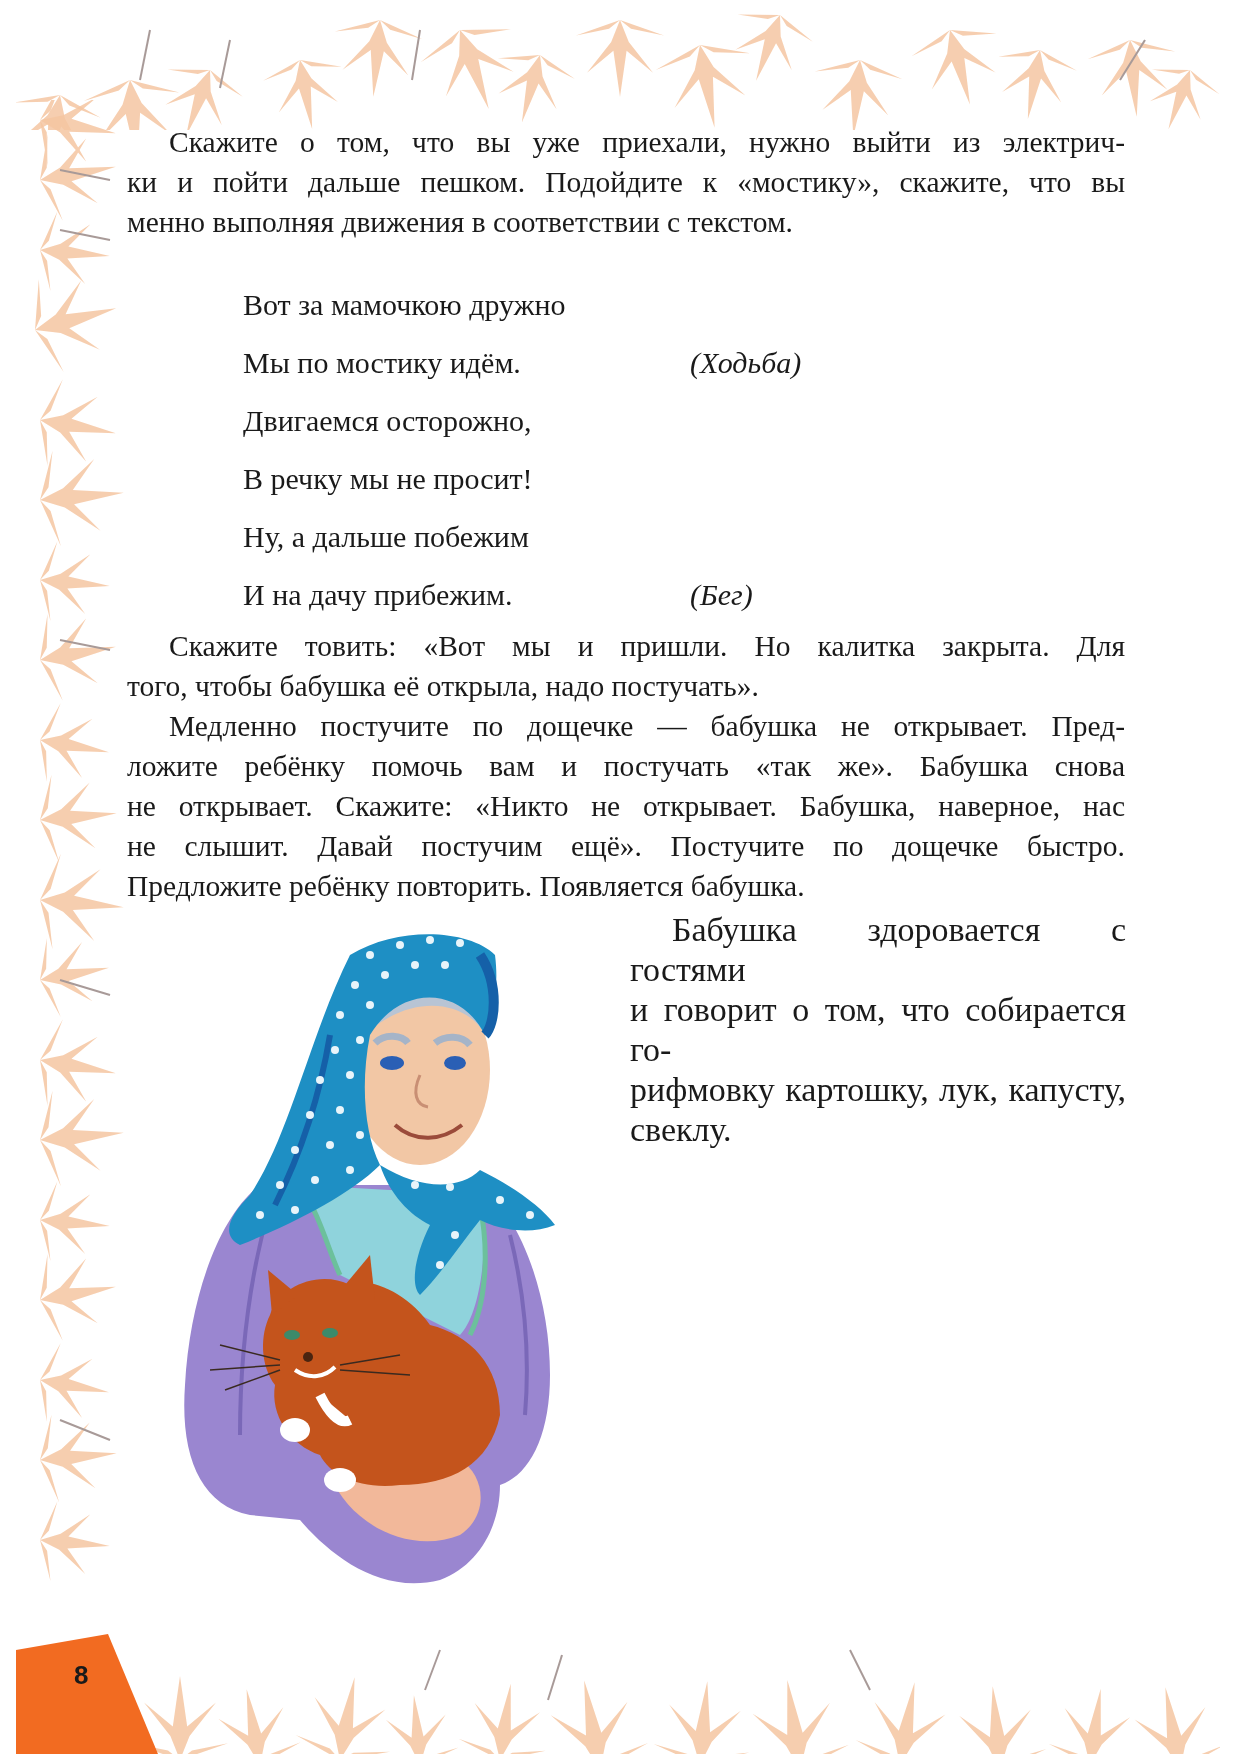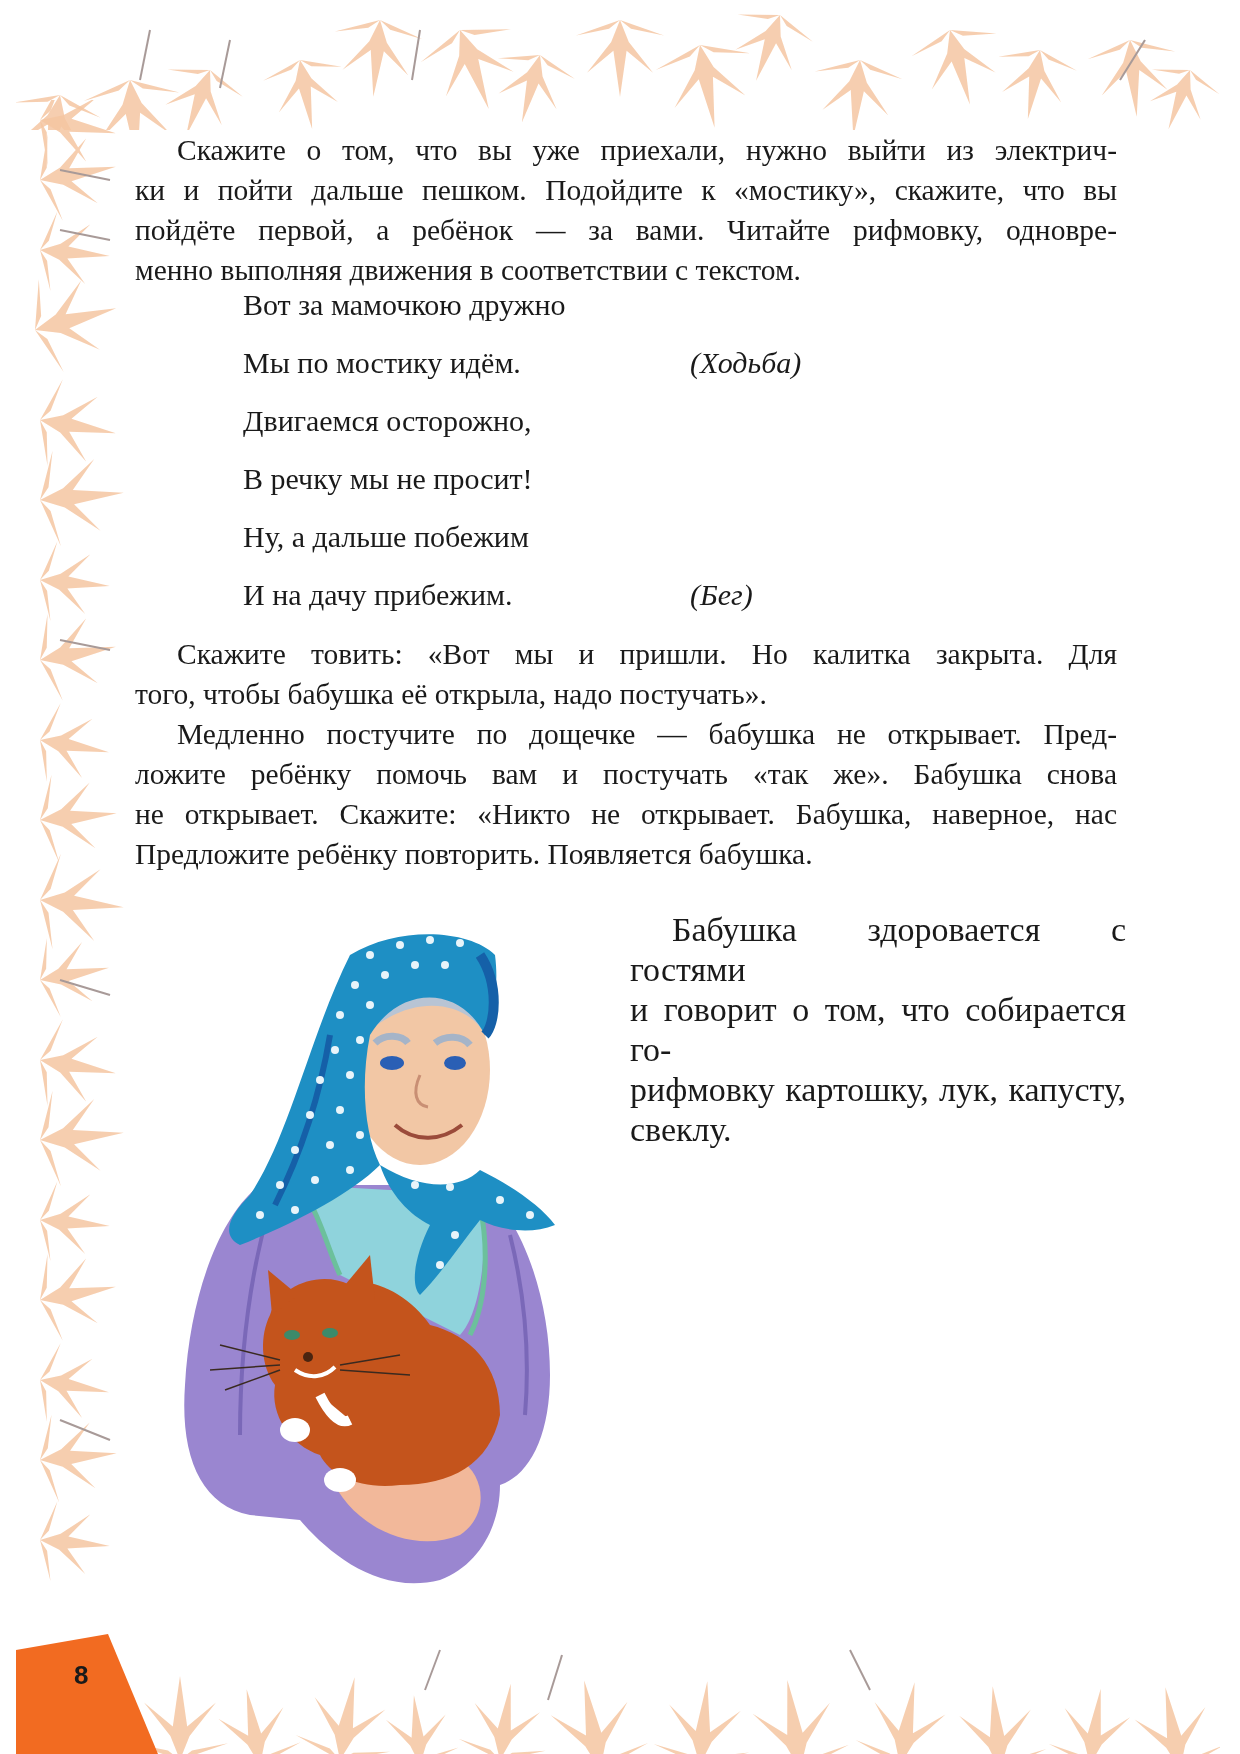--- a/index.html
+++ b/index.html
@@ -7,21 +7,21 @@
     width: 1240px; height: 1754px; position: relative; overflow: hidden;
     background: #ffffff;
     font-family: "Liberation Serif", "DejaVu Serif", serif;
     color: #1a1a1a;
   }
   .leaf-border { position: absolute; pointer-events: none; }
   .txt {
     position: absolute; font-size: 29.5px; line-height: 40px; text-align: justify;
     text-align-last: auto; -webkit-font-smoothing: antialiased;
   }
-  .para p { margin: 8px; text-indent: 42px; text-align: justify; }
+  .para p { margin: 0; text-indent: 42px; text-align: justify; }
   .para p .ln { display: block; text-align: justify; text-align-last: justify; }
   .para p .ln.last { text-align-last: left; }
   .poem { position: absolute; left: 243px; top: 276px; font-size: 30px; }
   .poem .row { position: relative; height: 58px; line-height: 58px; width: 600px; }
   .poem .row .note { position: absolute; left: 447px; top: 0; font-style: italic; text-align: right; }
   .side { position: absolute; left: 630px; top: 910px; width: 496px; font-size: 34px; line-height: 40px; }
   .side .ln { display: block; text-align: justify; text-align-last: justify; }
   .side .ln.first { text-indent: 42px; }
   .side .ln.last { text-align-last: left; }
   .page-tab {
@@ -124,21 +124,20 @@
   </g>
 </svg>
 
 <div class="strip-white-left"></div>
 <div class="strip-white-right"></div>
 
 <div class="txt para" style="left:127px;top:122px;width:998px;">
   <p>
     <span class="ln">Скажите о том, что вы уже приехали, нужно выйти из электрич-</span>
     <span class="ln" style="text-indent:0">ки и пойти дальше пешком. Подойдите к «мостику», скажите, что вы</span>
-    <span class="ln" style="text-indent:0">пойдёте первой, а ребёнок — за вами. Читайте рифмовку, одновре-</span>
     <span class="ln last" style="text-indent:0">менно выполняя движения в соответствии с текстом.</span>
   </p>
 </div>
 
 <div class="poem">
   <div class="row"><span>Вот за мамочкою дружно</span><span class="note"></span></div>
   <div class="row"><span>Мы по мостику идём.</span><span class="note">(Ходьба)</span></div>
   <div class="row"><span>Двигаемся осторожно,</span><span class="note"></span></div>
   <div class="row"><span>В речку мы не просит!</span><span class="note"></span></div>
   <div class="row"><span>Ну, а дальше побежим</span><span class="note"></span></div>
@@ -150,20 +149,21 @@
     <span class="ln">Скажите товить: «Вот мы и пришли. Но калитка закрыта. Для</span>
     <span class="ln last" style="text-indent:0">того, чтобы бабушка её открыла, надо постучать».</span>
   </p>
 </div>
 
 <div class="txt para" style="left:127px;top:706px;width:998px;">
   <p>
     <span class="ln">Медленно постучите по дощечке — бабушка не открывает. Пред-</span>
     <span class="ln" style="text-indent:0">ложите ребёнку помочь вам и постучать «так же». Бабушка снова</span>
     <span class="ln" style="text-indent:0">не открывает. Скажите: «Никто не открывает. Бабушка, наверное, нас</span>
+    <span class="ln" style="text-indent:0">не слышит. Давай постучим ещё». Постучите по дощечке быстро.</span>
     <span class="ln last" style="text-indent:0">Предложите ребёнку повторить. Появляется бабушка.</span>
   </p>
 </div>
 
 <div class="side">
   <span class="ln first">Бабушка здоровается с гостями</span>
   <span class="ln">и говорит о том, что собирается го-</span>
   <span class="ln">рифмовку картошку, лук, капусту,</span>
   <span class="ln last">свеклу.</span>
 </div>

